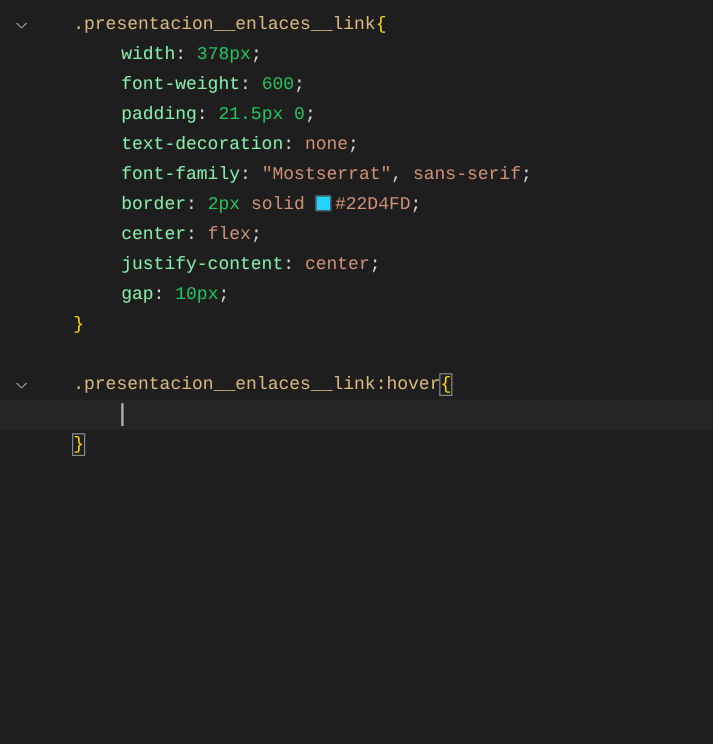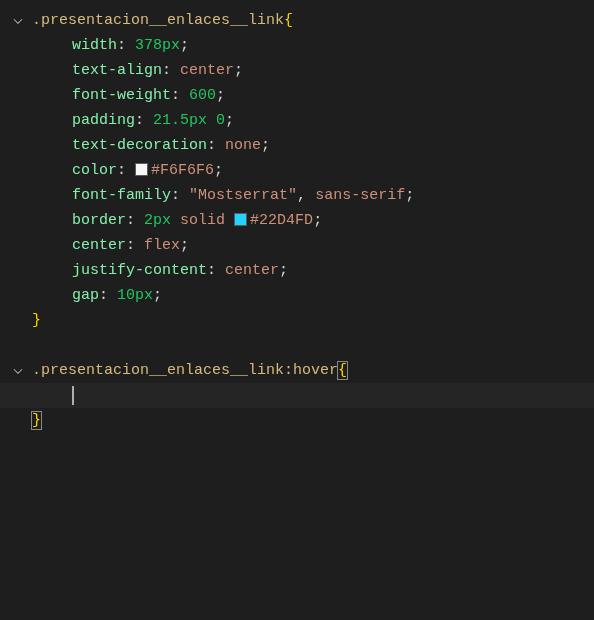--- a/index.html
+++ b/index.html
@@ -19,20 +19,21 @@
     }
     .editor {
       padding: 8px 0;
     }
     .line {
       display: flex;
       align-items: center;
       padding-left: 8px;
       height: 25px;
       white-space: pre;
+      gap: 29px;
     }
     .gutter {
       width: 20px;
       display: inline-flex;
       align-items: center;
       justify-content: center;
       color: #858585;
       flex-shrink: 0;
     }
     .chevron {
@@ -100,46 +101,38 @@
         </svg>
     </span>
     <span class="code indent1"><span class="selector">.presentacion__enlaces__link</span><span class="brace">{</span></span>
   </div>
 
   <div class="line">
     <span class="gutter"></span>
     <span class="code indent2"><span class="property">width</span><span class="colon">:</span> <span class="number">378px</span><span class="punct">;</span></span>
   </div>
 
-  <div class="line">
-    <span class="gutter"></span>
-    <span class="code indent2"><span class="property">text-align</span><span class="colon">:</span> <span class="value-keyword">center</span><span class="punct">;</span></span>
-  </div>
 
 
 
   <div class="line">
     <span class="gutter"></span>
     <span class="code indent2"><span class="property">font-weight</span><span class="colon">:</span> <span class="number">600</span><span class="punct">;</span></span>
   </div>
 
   <div class="line">
     <span class="gutter"></span>
     <span class="code indent2"><span class="property">padding</span><span class="colon">:</span> <span class="number">21.5px</span> <span class="number">0</span><span class="punct">;</span></span>
   </div>
 
   <div class="line">
     <span class="gutter"></span>
     <span class="code indent2"><span class="property">text-decoration</span><span class="colon">:</span> <span class="value-keyword">none</span><span class="punct">;</span></span>
   </div>
 
-  <div class="line">
-    <span class="gutter"></span>
-    <span class="code indent2"><span class="property">color</span><span class="colon">:</span> <span class="swatch swatch-f6"></span><span class="value-keyword">#F6F6F6</span><span class="punct">;</span></span>
-  </div>
 
   <div class="line">
     <span class="gutter"></span>
     <span class="code indent2"><span class="property">font-family</span><span class="colon">:</span> <span class="string">"Mostserrat"</span><span class="punct">,</span> <span class="value-keyword">sans-serif</span><span class="punct">;</span></span>
   </div>
 
   <div class="line">
     <span class="gutter"></span>
     <span class="code indent2"><span class="property">border</span><span class="colon">:</span> <span class="number">2px</span> <span class="value-keyword">solid</span> <span class="swatch swatch-22"></span><span class="value-keyword">#22D4FD</span><span class="punct">;</span></span>
   </div>

